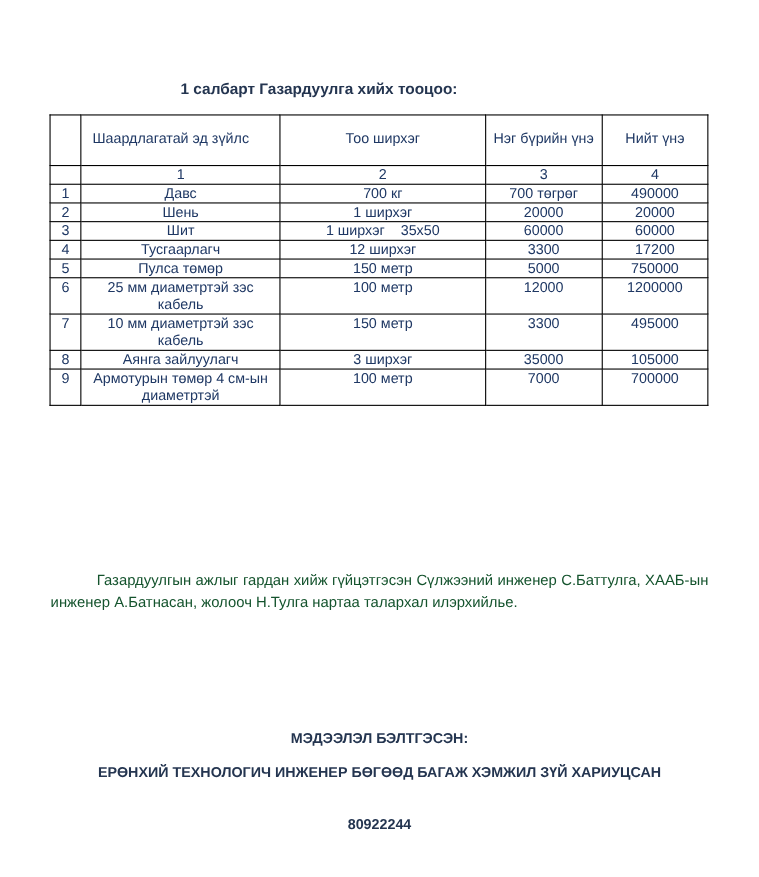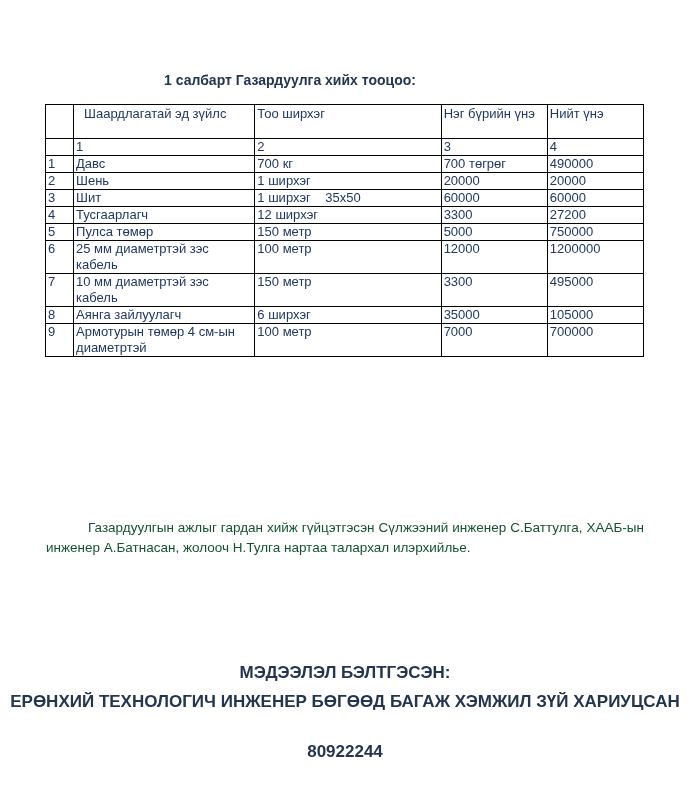--- a/index.html
+++ b/index.html
@@ -32,26 +32,26 @@
       border-collapse: collapse;
       table-layout: fixed;
       width: 599px;
       font-size: 13px;
       color: #1f3864;
     }
     table.cost-table td {
       border: 1px solid #000000;
       padding: 0 2px;
       vertical-align: top;
-      text-align: left;
+      text-align: center;
       line-height: 16px;
     }
     table.cost-table tr.head-row td {
       height: 32px;
-      padding-top: 1px;
+      padding-top: 13px;
     }
     table.cost-table tr.head-row td.h1 {
       text-align: left;
       padding-left: 10px;
     }
     table.cost-table tr.single td { height: 16px; }
     table.cost-table tr.double td { height: 32px; }
     .col-num { width: 28px; }
     .col-1 { width: 181px; }
     .col-2 { width: 186px; }
@@ -67,21 +67,21 @@
       text-align: justify;
       color: #14532d;
     }
     .ack .indent { display: inline-block; width: 42px; }
     .prepared {
       position: absolute;
       left: 0;
       width: 690px;
       text-align: center;
       font-weight: bold;
-      font-size: 17px;
+      font-size: 13px;
       color: #243550;
     }
     .prepared.label { top: 663px; }
     .prepared.role { top: 692px; line-height: 19px; }
     .prepared.phone { top: 742px; }
   </style>
 </head>
 <body>
 
 <div class="page-title">1 салбарт Газардуулга хийх тооцоо:</div>
@@ -130,21 +130,21 @@
         <td>Шит</td>
         <td style="white-space: pre;">1 ширхэг    35x50</td>
         <td>60000</td>
         <td>60000</td>
       </tr>
       <tr class="single">
         <td>4</td>
         <td>Тусгаарлагч</td>
         <td style="white-space: pre;">12 ширхэг</td>
         <td>3300</td>
-        <td>27200</td>
+        <td>17200</td>
       </tr>
       <tr class="single">
         <td>5</td>
         <td>Пулса төмөр</td>
         <td style="white-space: pre;">150 метр</td>
         <td>5000</td>
         <td>750000</td>
       </tr>
       <tr class="double">
         <td>6</td>
@@ -156,21 +156,21 @@
       <tr class="double">
         <td>7</td>
         <td>10  мм диаметртэй зэс кабель</td>
         <td style="white-space: pre;">150 метр</td>
         <td>3300</td>
         <td>495000</td>
       </tr>
       <tr class="single">
         <td>8</td>
         <td>Аянга зайлуулагч</td>
-        <td style="white-space: pre;">6 ширхэг</td>
+        <td style="white-space: pre;">3 ширхэг</td>
         <td>35000</td>
         <td>105000</td>
       </tr>
       <tr class="double">
         <td>9</td>
         <td>Армотурын төмөр 4 см-ын диаметртэй</td>
         <td style="white-space: pre;">100 метр</td>
         <td>7000</td>
         <td>700000</td>
       </tr>

